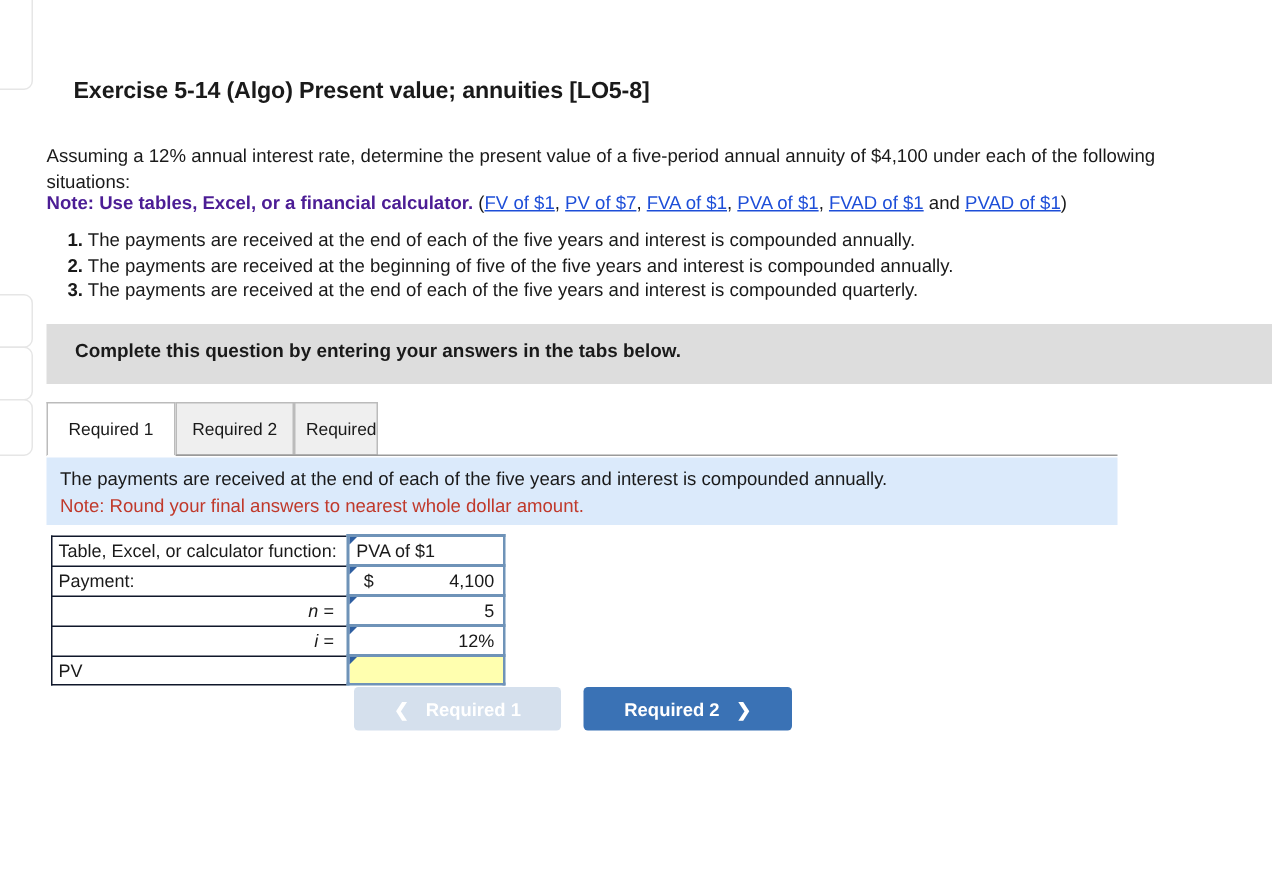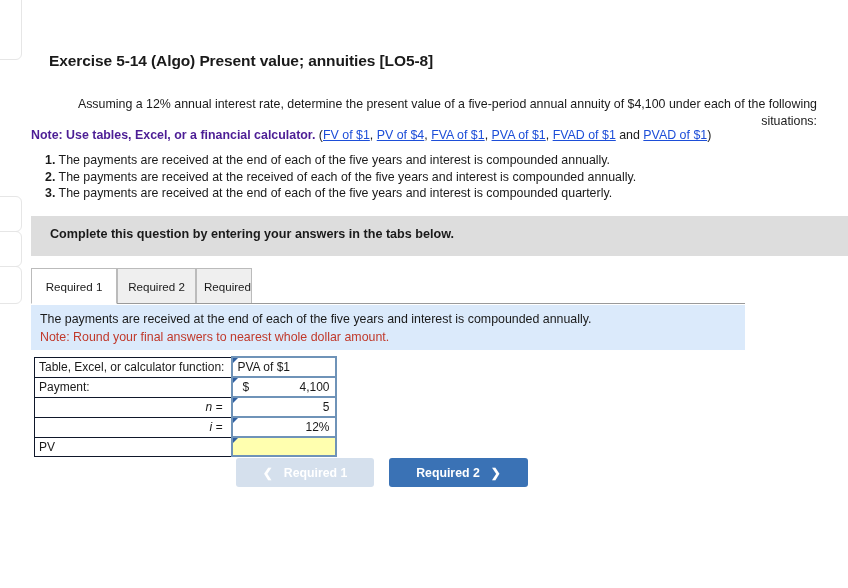--- a/index.html
+++ b/index.html
@@ -49,21 +49,20 @@
     white-space: nowrap;
   }
 
   .intro {
     position: absolute;
     top: 96px;
     left: 0;
     width: 786px;
     font-size: 12.4px;
     line-height: 16.5px;
-    text-align: right;
   }
   .note-line {
     position: absolute;
     top: 127px;
     left: 0;
     font-size: 12.4px;
     line-height: 16px;
     white-space: nowrap;
   }
   .note-bold {
@@ -253,31 +252,31 @@
 <div class="edge-panel" id="edge-d"></div>
 
 <div class="content">
 
   <h1 class="page-title">Exercise 5-14 (Algo) Present value; annuities [LO5-8]</h1>
 
   <div class="intro">Assuming a 12% annual interest rate, determine the present value of a five-period annual annuity of $4,100 under each of the following situations:</div>
 
   <div class="note-line">
     <span class="note-bold">Note: Use tables, Excel, or a financial calculator.</span>
-    <span class="paren">(</span><a class="ref-link" href="#">FV of $1</a><span>, </span><a class="ref-link" href="#">PV of $4</a><span>, </span><a class="ref-link" href="#">FVA of $1</a><span>, </span><a class="ref-link" href="#">PVA of $1</a><span>, </span><a class="ref-link" href="#">FVAD of $1</a><span> and </span><a class="ref-link" href="#">PVAD of $1</a><span class="paren">)</span>
+    <span class="paren">(</span><a class="ref-link" href="#">FV of $1</a><span>, </span><a class="ref-link" href="#">PV of $7</a><span>, </span><a class="ref-link" href="#">FVA of $1</a><span>, </span><a class="ref-link" href="#">PVA of $1</a><span>, </span><a class="ref-link" href="#">FVAD of $1</a><span> and </span><a class="ref-link" href="#">PVAD of $1</a><span class="paren">)</span>
   </div>
 
   <div class="num-list">
     <div class="li">
       <span class="num">1.</span>
       <span>The payments are received at the end of each of the five years and interest is compounded annually.</span>
     </div>
     <div class="li">
       <span class="num">2.</span>
-      <span>The payments are received at the received of each of the five years and interest is compounded annually.</span>
+      <span>The payments are received at the beginning of five of the five years and interest is compounded annually.</span>
     </div>
     <div class="li">
       <span class="num">3.</span>
       <span>The payments are received at the end of each of the five years and interest is compounded quarterly.</span>
     </div>
   </div>
 
   <div class="gray-bar">
     <span>Complete this question by entering your answers in the tabs below.</span>
   </div>

